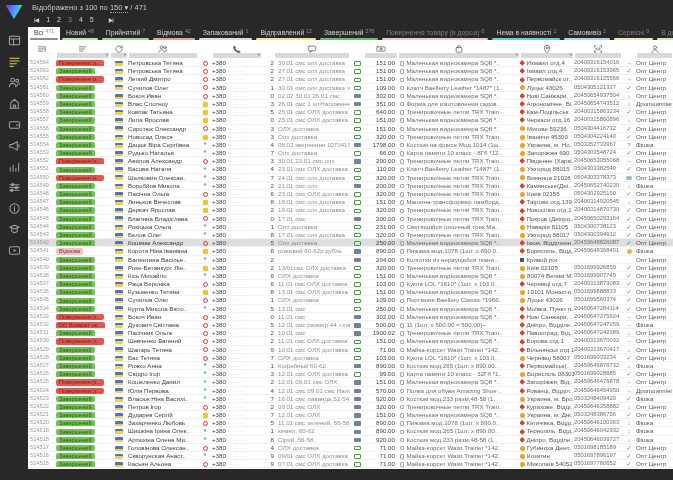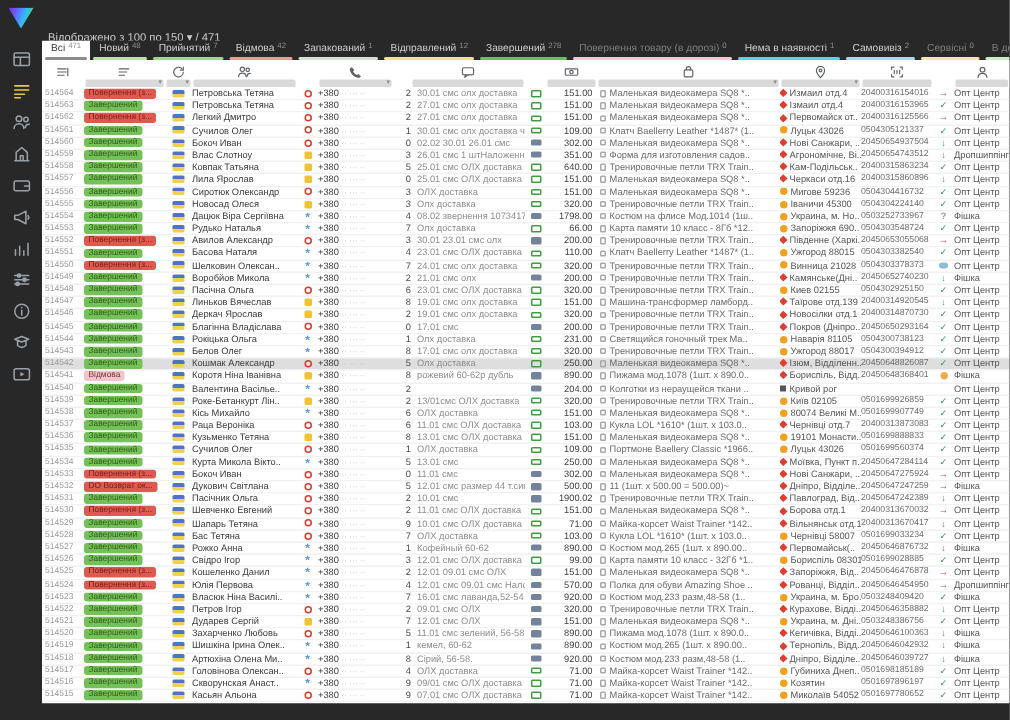--- a/index.html
+++ b/index.html
@@ -8,21 +8,21 @@
   
   #sidebar{width:28px;flex:none;background:#282828;display:flex;flex-direction:column;align-items:center}
   .logo{width:17px;height:14px;margin:5px 0 12px;clip-path:polygon(0 0,100% 0,50% 100%);
     background:linear-gradient(110deg,#8a2be2 0%,#5f6cff 30%,#35b6ff 55%,#39e06e 80%,#b6f23a 100%)}
   .sb-item{width:22px;height:21px;display:flex;align-items:center;justify-content:center;color:#99a1a8;cursor:pointer}
   .sb-item.active{color:#e7c84d}
   .sb-item svg{width:13px;height:13px}
   svg{fill:none;stroke:currentColor;stroke-width:1.1;stroke-linecap:round;stroke-linejoin:round}
   
   main{flex:1;display:flex;flex-direction:column;min-width:0}
-  #topbar{height:27px;box-sizing:border-box;padding:20px 0 0 4px;color:#c9c9c9;font-size:7.5px}
+  #topbar{height:27px;box-sizing:border-box;padding:3px 0 0 4px;color:#c9c9c9;font-size:7.5px}
   .psize{border-bottom:1px dotted #9a9a9a;cursor:pointer}
   #pagerow{display:flex;align-items:center;gap:8px;margin-top:4px;padding-left:2px;font-size:7px;color:#d6d6d6}
   .pgnav{font-size:6px;letter-spacing:-1px;cursor:pointer;color:#cfcfcf}
   .pg{cursor:pointer;color:#d4d4d4}
   .pg.cur{color:#8b8b8b}
   
   #tabsbar{height:13px;background:#282828;display:flex;align-items:stretch;overflow:hidden;white-space:nowrap}
   .tab{position:relative;display:inline-flex;align-items:center;padding:0 6px 2px;color:#cfcfcf;font-size:6.8px;flex:none;cursor:pointer}
   .tab .cnt{font-size:5.2px;color:#8f8f8f;margin-left:2px;position:relative;top:-1.5px}
   .tab.active{background:#fff;color:#3a3a3a}

